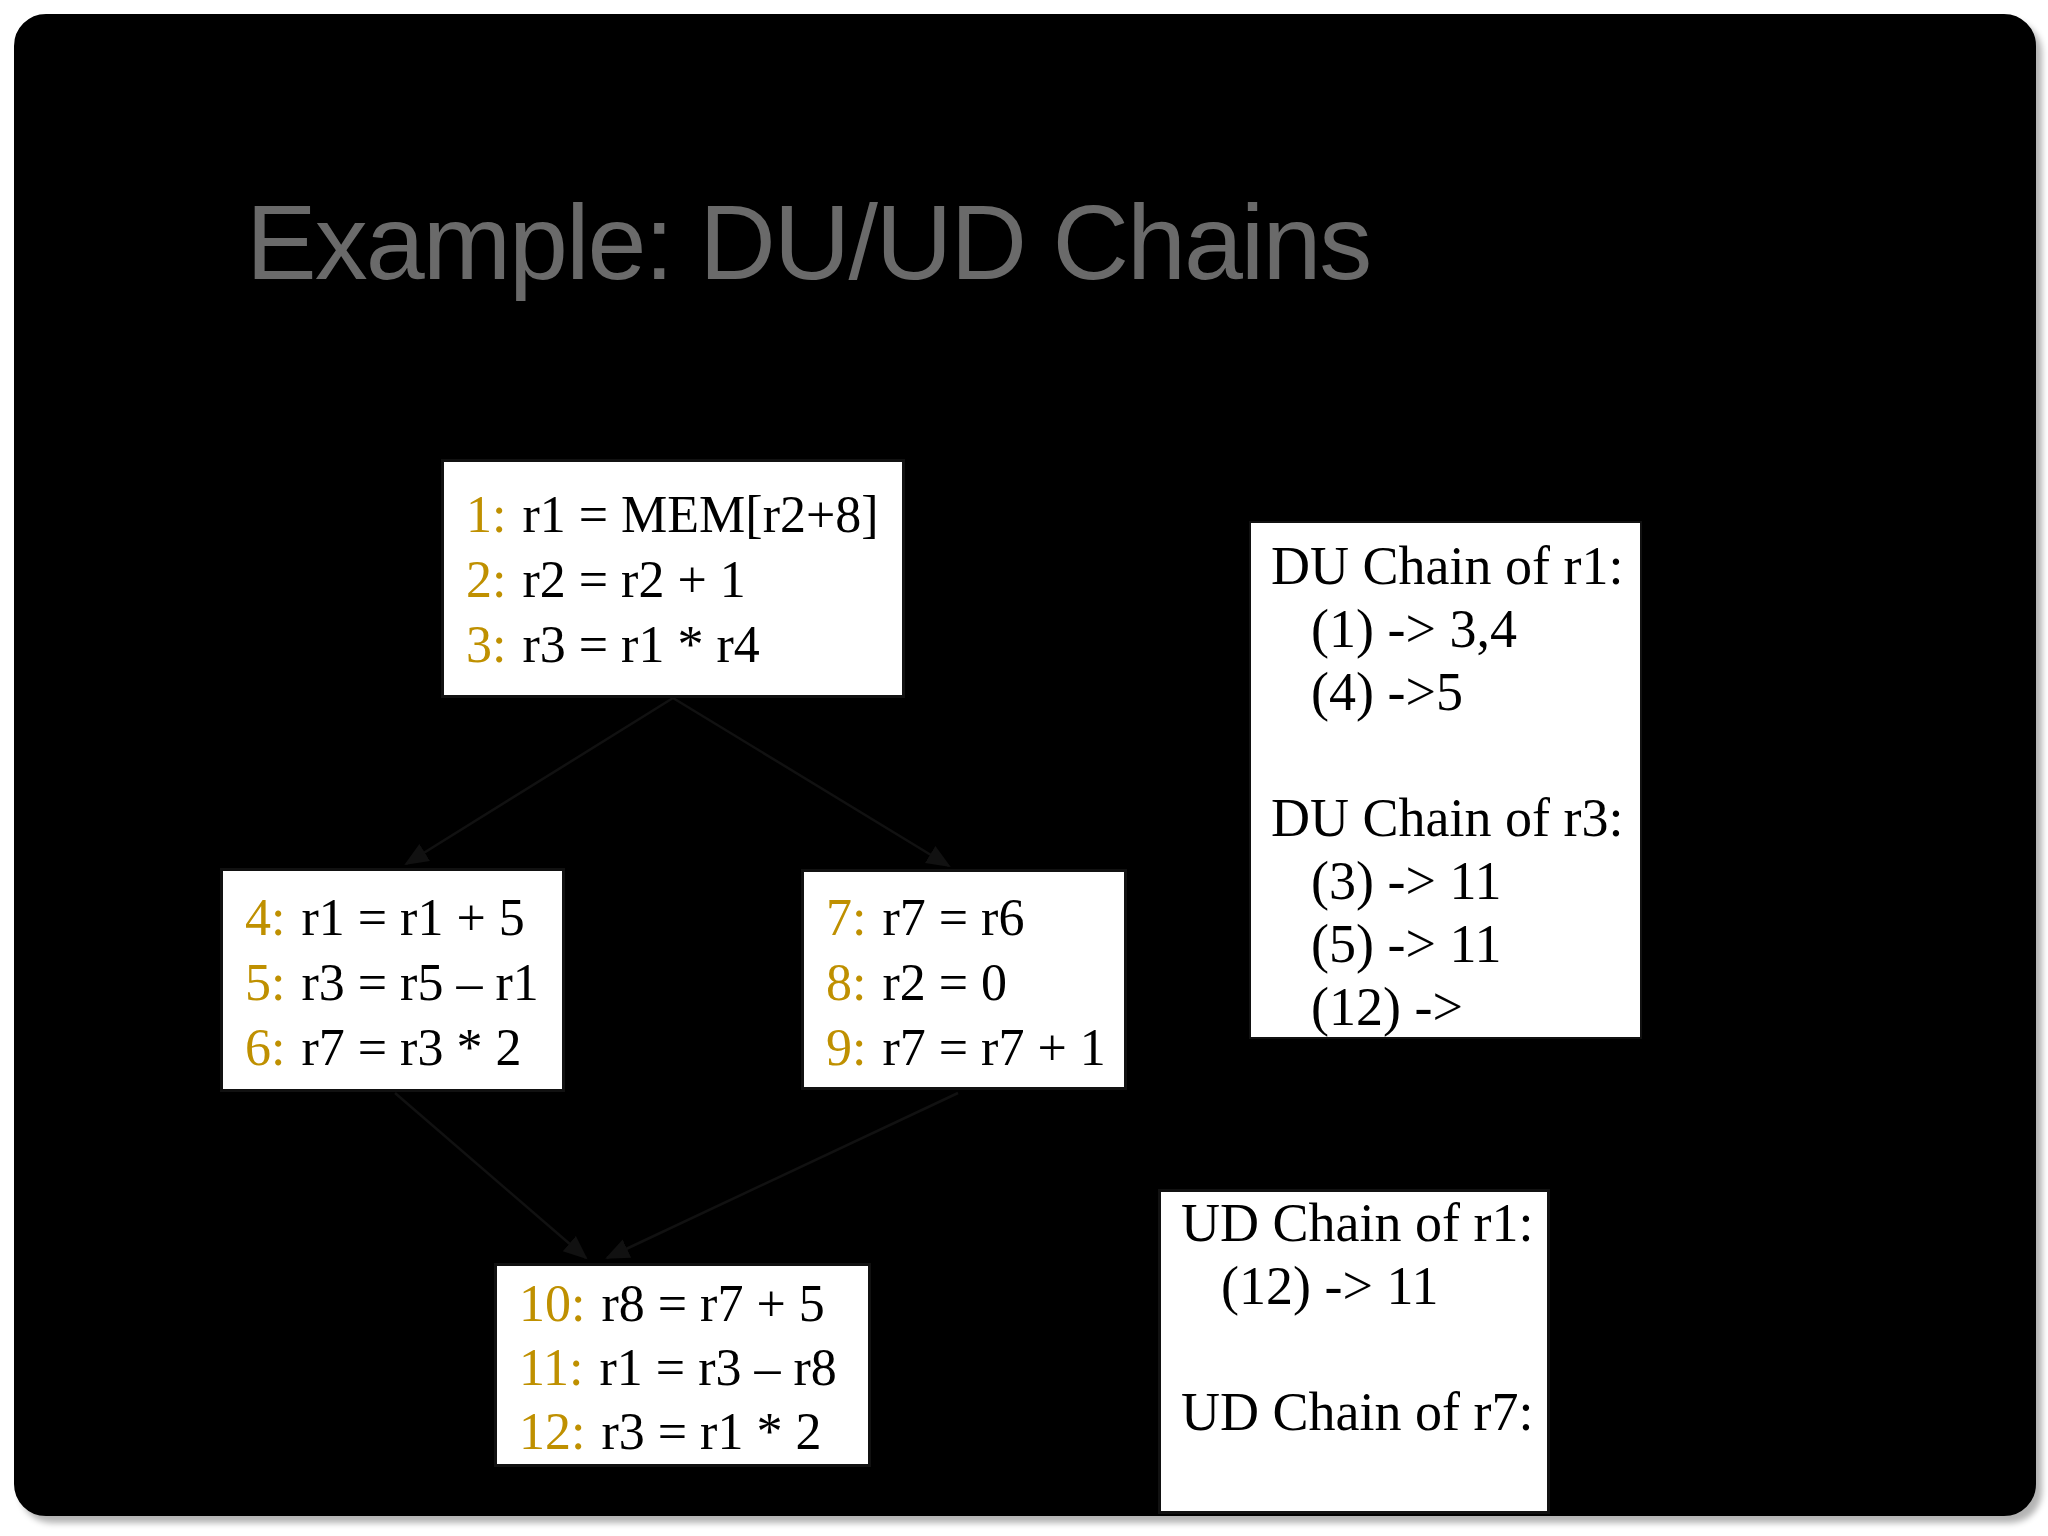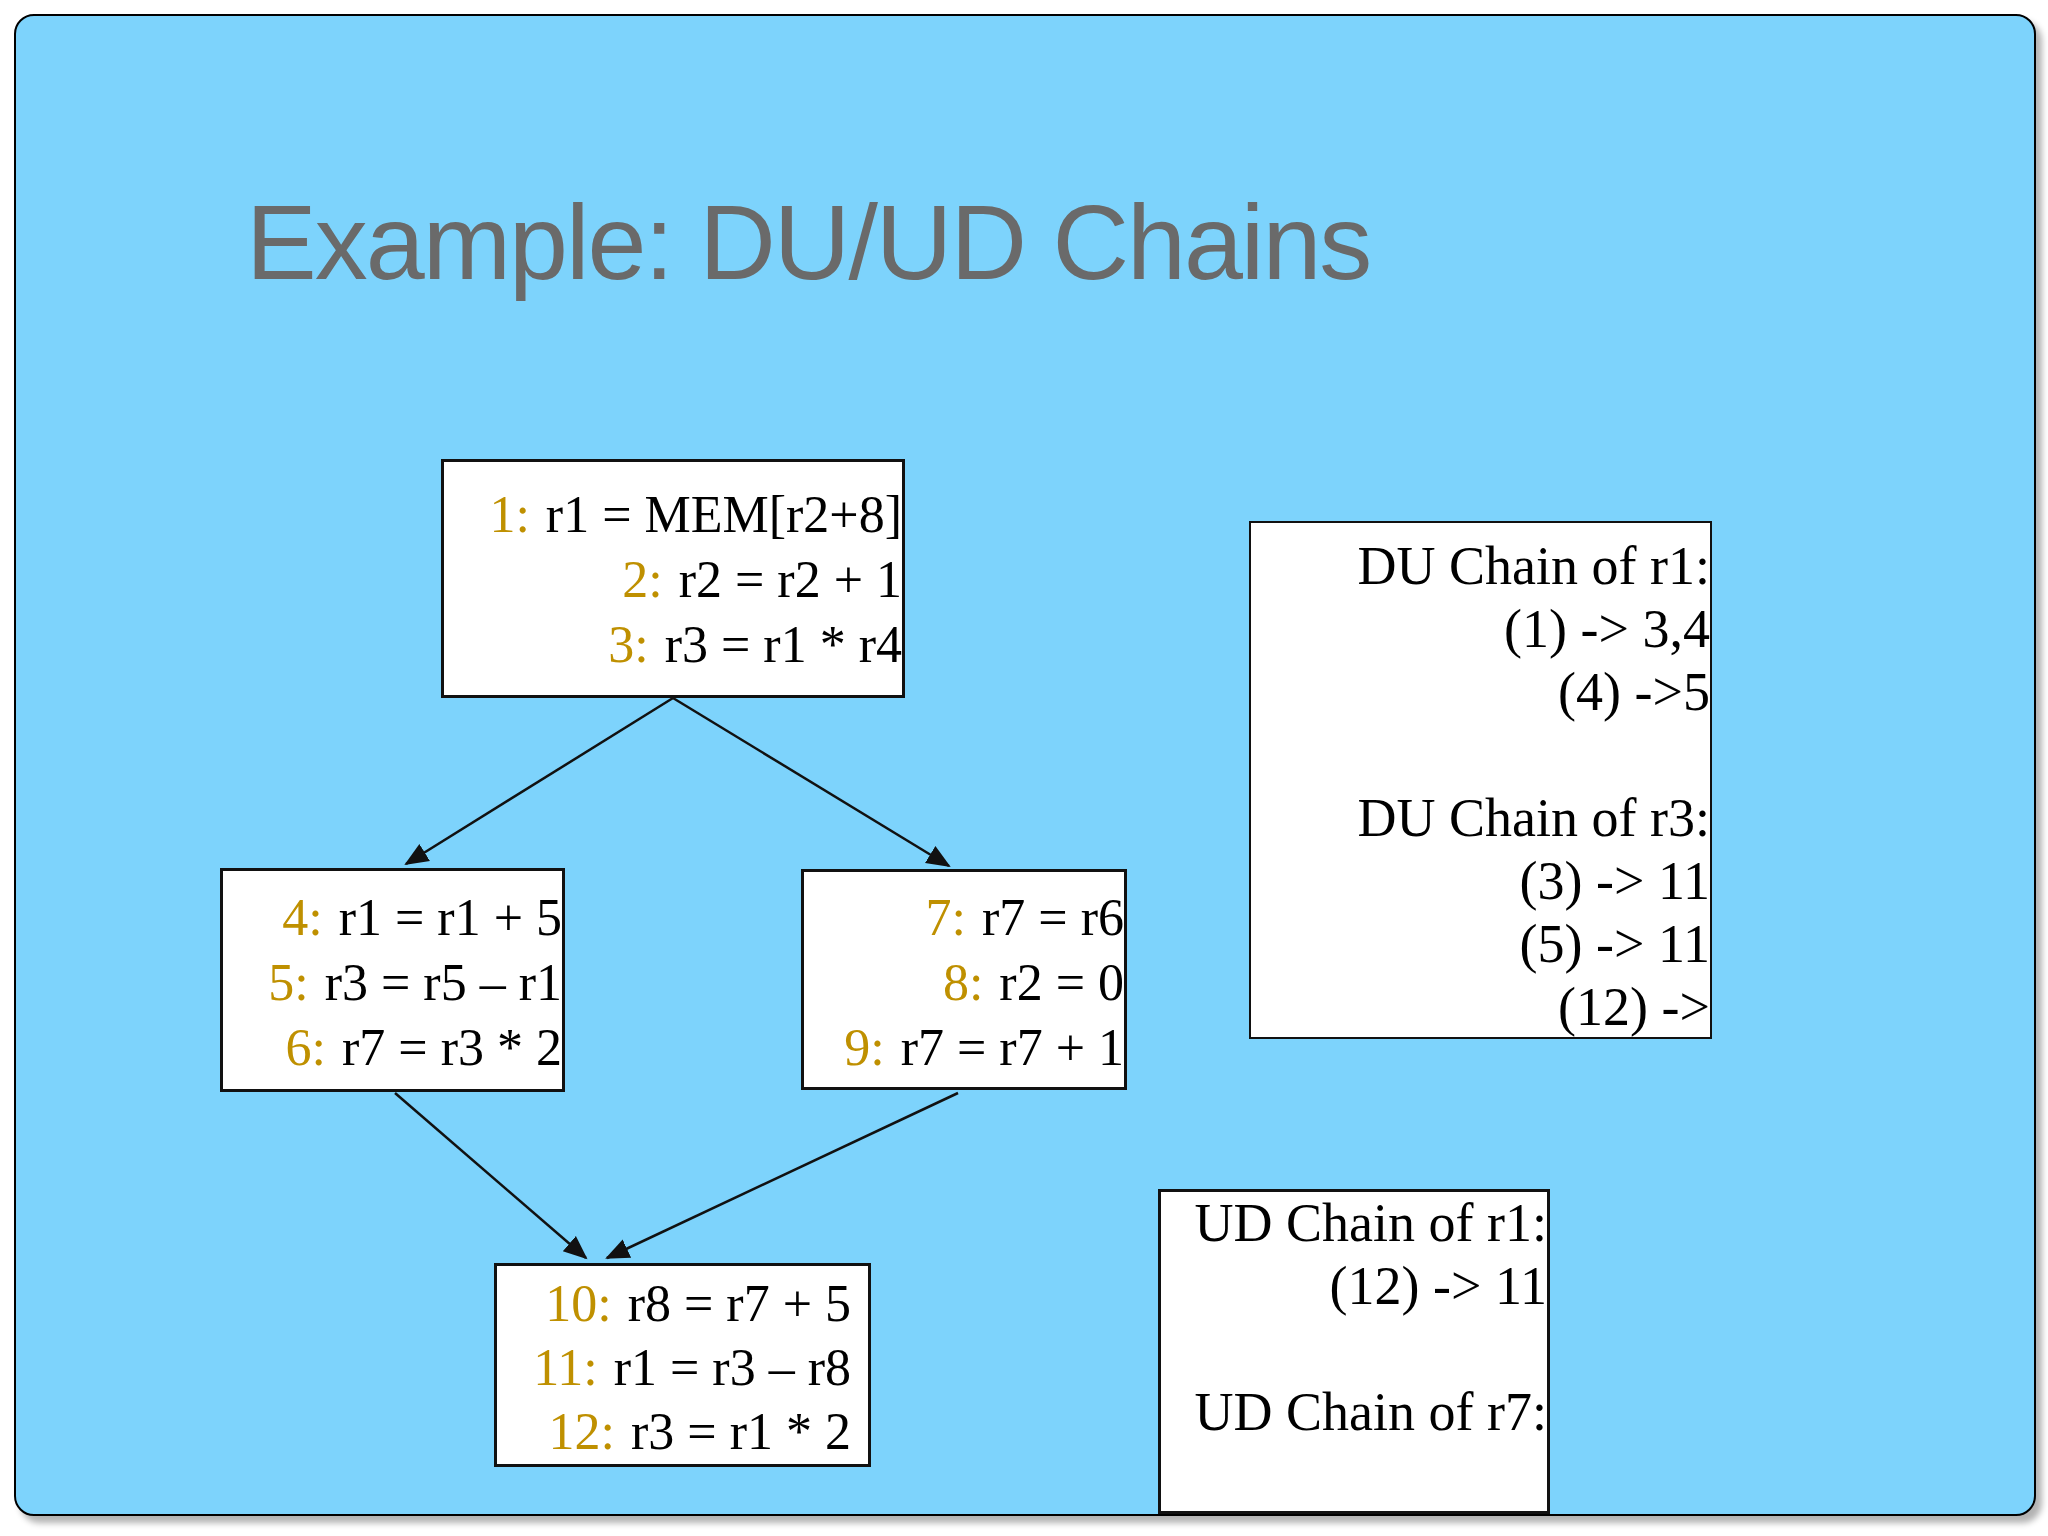--- a/index.html
+++ b/index.html
@@ -1,38 +1,38 @@
 <!DOCTYPE html>
 <html><head>
 <meta charset="utf-8">
 <style>
   html,body{margin:0;padding:0;background:#ffffff;}
   .canvas{position:relative;width:2048px;height:1536px;background:#ffffff;overflow:hidden;
           font-family:"Liberation Sans",sans-serif;}
-  .slide{position:absolute;left:14px;top:14px;width:2018px;height:1498px;background:#7dd3fc;
-         border:2px solid #000;border-radius:20px;
-         box-shadow:6px 7px 6px rgba(0,0,0,0.30);text-align:right;}
+  .slide{position:absolute;left:14px;top:14px;width:2018px;height:1498px;background:#000000;
+         border:2px solid #000;border-radius:32px;
+         box-shadow:6px 7px 6px rgba(0,0,0,0.30);}
   .title{position:absolute;left:230px;top:173px;margin:0;font-weight:400;
          font-size:106px;line-height:1;color:#6a6a6a;letter-spacing:-2px;white-space:nowrap;}
   .edges{position:absolute;left:0;top:0;width:2048px;height:1536px;pointer-events:none;}
 
   .cblock{position:absolute;box-sizing:border-box;background:#fff;border:3px solid #111;
           font-family:"Liberation Serif",serif;font-size:52px;line-height:65px;
           white-space:nowrap;overflow:hidden;}
   .cblock .num{color:#BF9000;margin-right:16px;}
   .cblock .code{color:#000;}
   #b1{left:425px;top:443px;width:464px;height:239px;padding:20px 0 0 22px;}
   #b2{left:204px;top:852px;width:345px;height:224px;padding:14px 0 0 22px;}
   #b3{left:785px;top:853px;width:326px;height:221px;padding:13px 0 0 22px;}
   #b4{left:478px;top:1247px;width:377px;height:204px;padding:6px 17px 0 22px;line-height:64px;}
 
   .chainbox{position:absolute;box-sizing:border-box;background:#fff;border:2px solid #111;
             font-family:"Liberation Serif",serif;font-size:54px;line-height:63px;color:#000;
             white-space:nowrap;overflow:hidden;}
-  #du{left:1233px;top:505px;width:463px;height:518px;padding:12px 0 0 20px;}
+  #du{left:1233px;top:505px;width:393px;height:518px;padding:12px 0 0 20px;}
   #ud{left:1142px;top:1173px;width:392px;height:325px;border-width:3px;padding:0 0 0 20px;}
   .chain-entry{padding-left:40px;}
   .chain-blank{height:63px;}
 </style>
 </head>
 <body>
 
 <div class="canvas">
   <div class="slide">
 

